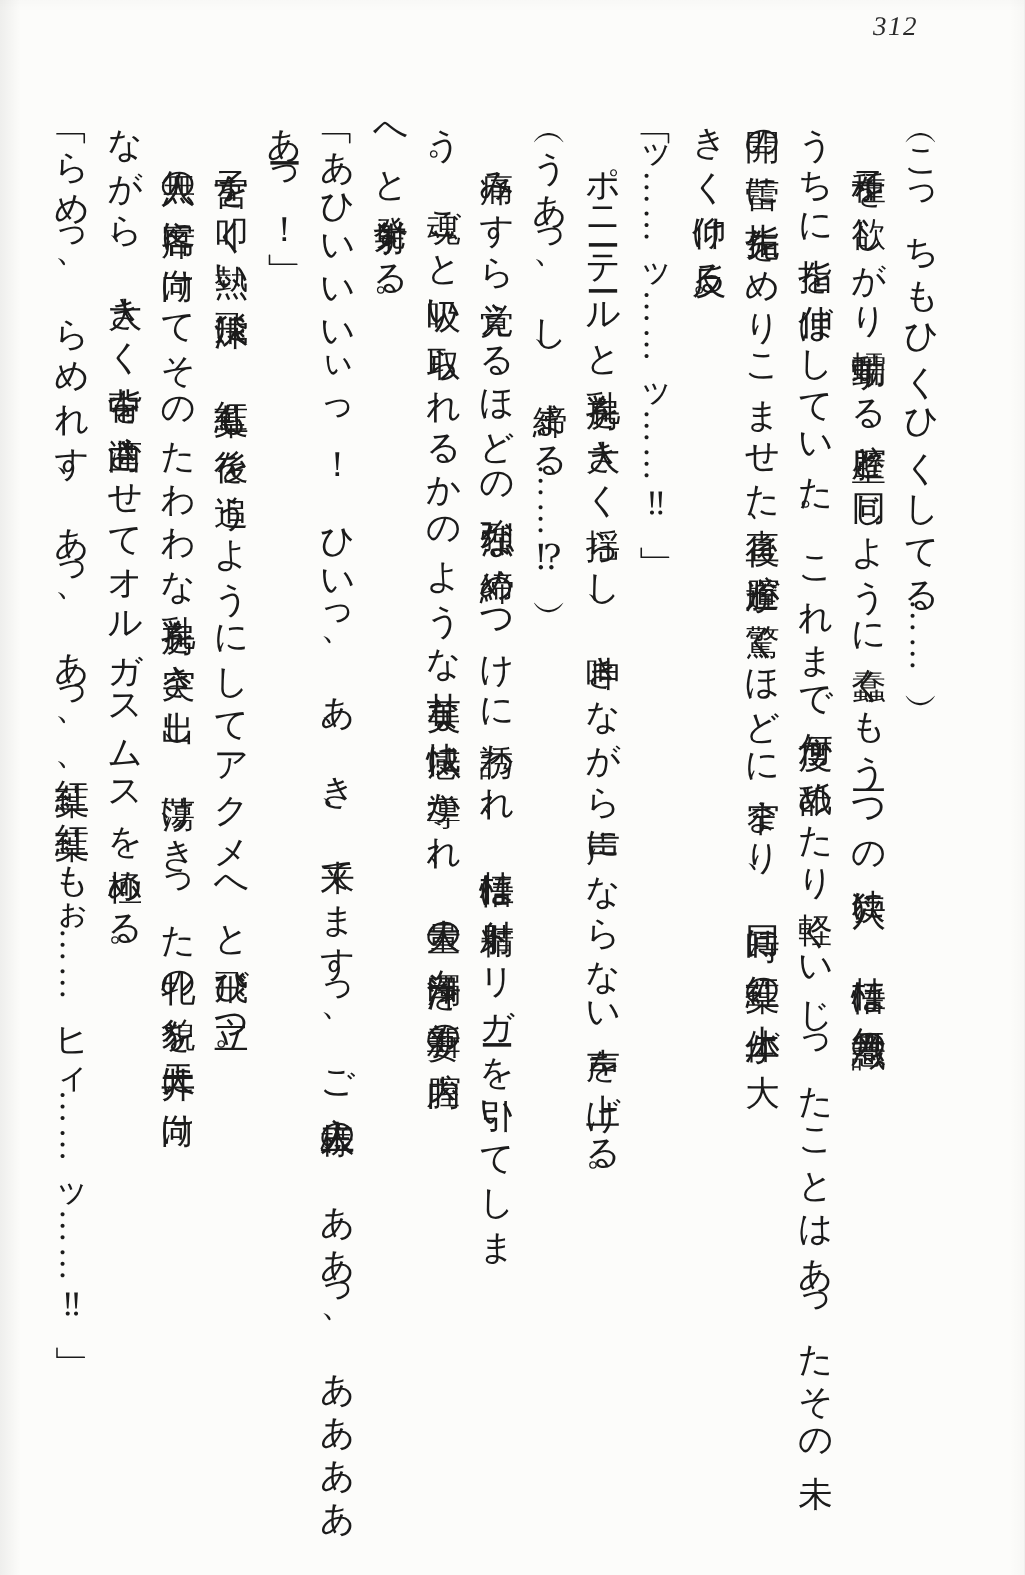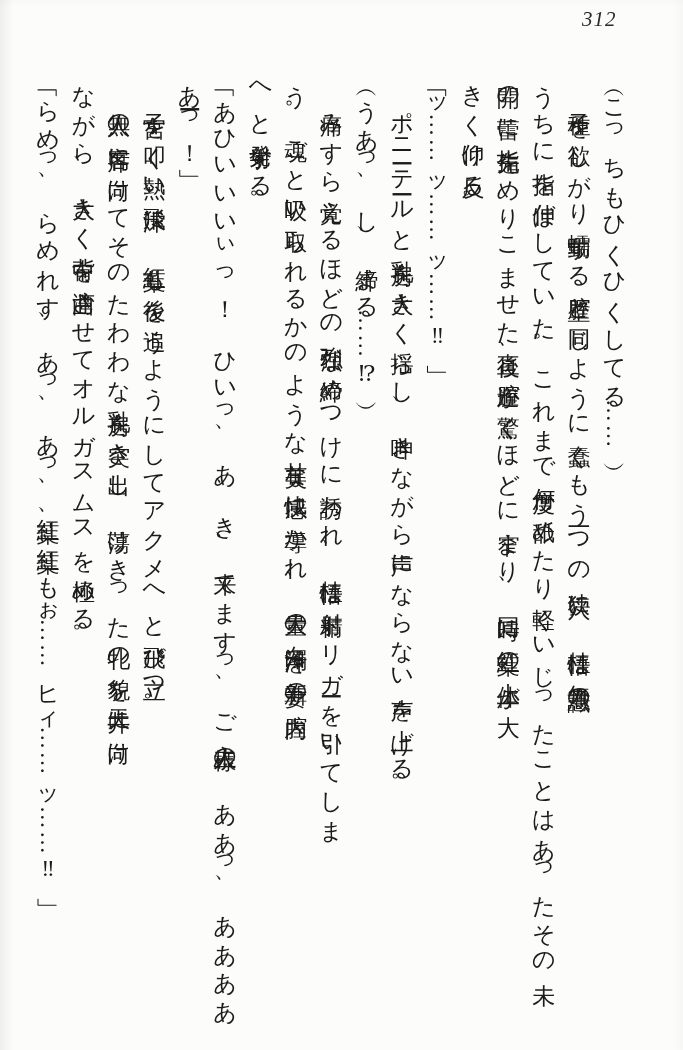--- a/index.html
+++ b/index.html
@@ -24,21 +24,21 @@
     pointer-events: none;
     background:
       linear-gradient(to right, rgba(0,0,0,0.055), rgba(0,0,0,0) 14px),
       linear-gradient(to left, rgba(0,0,0,0.02), rgba(0,0,0,0) 10px),
       linear-gradient(to bottom, rgba(0,0,0,0.015), rgba(0,0,0,0) 8px);
   }
   .page-number {
     position: absolute;
     top: 7px;
     left: 582px;
-    font-size: 21px;
+    font-size: 18px;
     font-style: italic;
     letter-spacing: 1px;
     color: #2a2a2a;
   }
   .text-area {
     position: absolute;
     top: 69px;
     right: 51px;
     height: 968px;
     writing-mode: vertical-rl;

